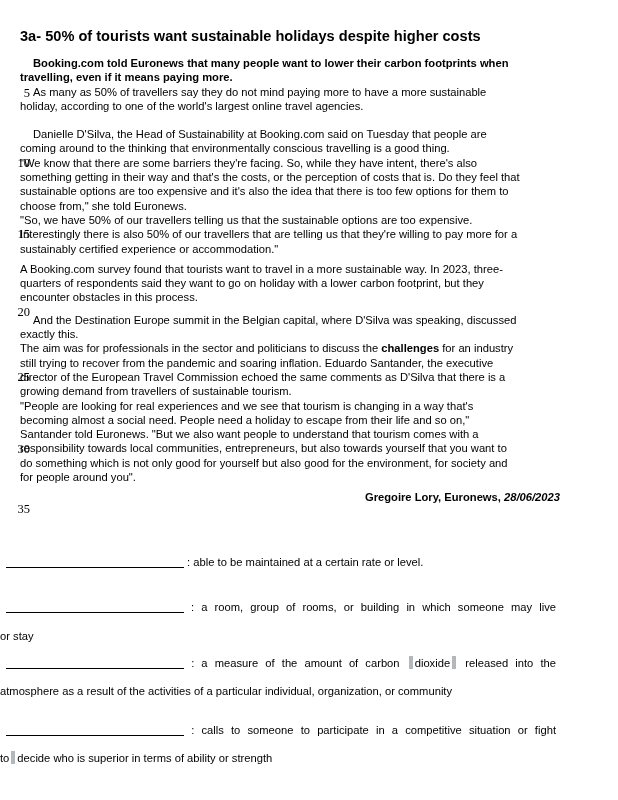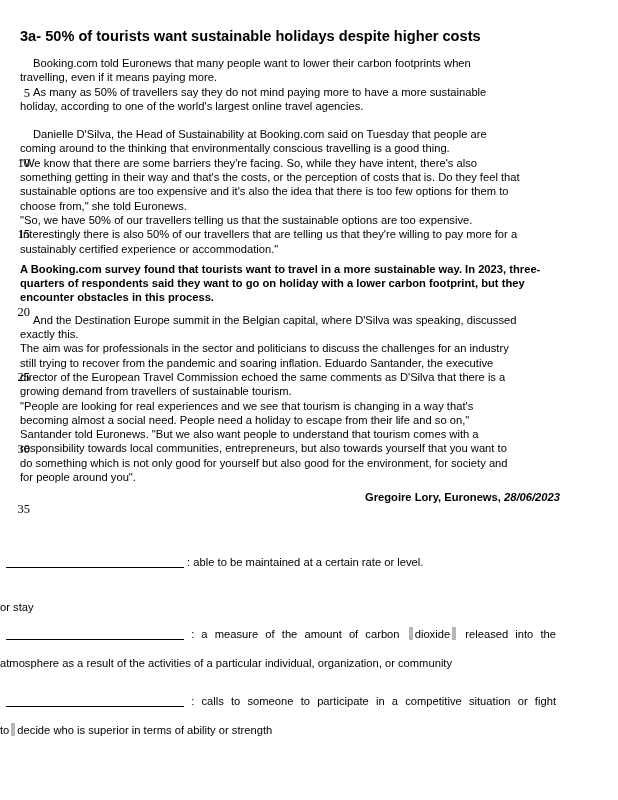--- a/index.html
+++ b/index.html
@@ -25,25 +25,25 @@
   }
   .body { padding-left: 20px; width: 580px; }
   .title {
     margin: 28px 0 0 0;
     font-size: 14.6px;
     line-height: 17px;
     font-weight: bold;
   }
   .p { margin: 0; white-space: pre-line; }
   .indent { text-indent: 13px; }
-  .bold { font-weight: normal; }
+  .bold { font-weight: bold; }
   .mA { margin-top: 11px; }
   .mB { }
   .mC { margin-top: 14px; }
-  .mF { margin-top: 6px; font-weight: bold; }
+  .mF { margin-top: 6px; }
   .mG { margin-top: 8px; }
   .byline {
     margin-top: 6px;
     margin-right: 40px;
     text-align: right;
     font-weight: bold;
   }
   .byline .date { font-style: italic; }
   .defs { width: 556px; }
   .def { margin: 0; }
@@ -127,20 +127,21 @@
     <p class="p byline"><span>Gregoire Lory, Euronews, </span><span class="date">28/06/2023</span></p>
   </div>
 
   <div class="defs">
 
     <div class="def d1">
       <div class="dline"><span class="blank"></span> <span>: able to be maintained at a certain rate or level.</span></div>
     </div>
 
     <div class="def d2">
+      <div class="dline just"><span class="blank"></span> <span>:  a room, group of rooms, or building in which someone may live</span></div>
       <div class="dline">or stay</div>
     </div>
 
     <div class="def d3">
       <div class="dline just"><span class="blank"></span> <span>:  a measure of the amount of carbon</span> <span class="fmark"></span><span>dioxide</span><span class="fmark"></span> <span>released into the</span></div>
       <div class="dline">atmosphere as a result of the activities of a particular individual, organization, or community</div>
     </div>
 
     <div class="def d4">
       <div class="dline just"><span class="blank"></span> <span>:  calls to someone to participate in a competitive situation or fight</span></div>

